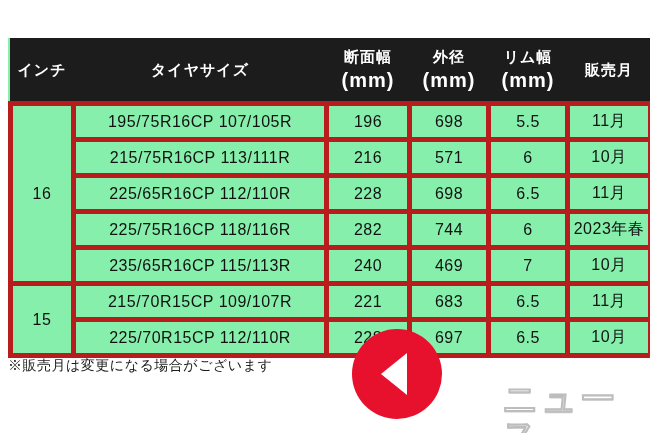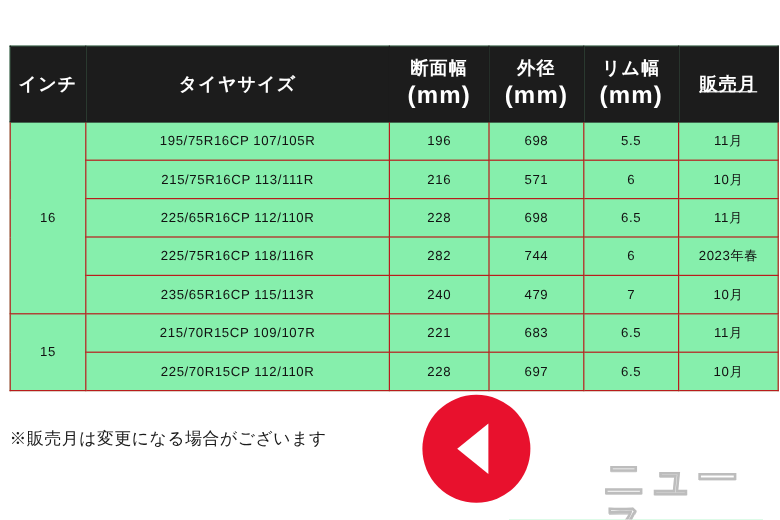--- a/index.html
+++ b/index.html
@@ -27,25 +27,25 @@
     top: 38px;
     width: 634px;
   }
   table.spec {
     border-collapse: collapse;
     table-layout: fixed;
     width: 634px;
     background: #86efac;
   }
   table.spec th, table.spec td {
-    border: 1px solid #b91c1c;
+    border: 5px solid #b91c1c;
     text-align: center;
     vertical-align: middle;
     color: #111111;
-    font-size: 11px;
+    font-size: 16px;
     padding: 0;
     height: 31px;
     letter-spacing: 0.5px;
   }
   table.spec thead th {
     background: #1c1c1c;
     color: #ffffff;
     font-weight: bold;
     font-size: 15px;
     height: 62px;
@@ -56,21 +56,21 @@
     display: block;
     font-size: 20px;
     font-weight: bold;
     margin-top: 2px;
   }
   th.col-inch { width: 62px; }
   th.col-size { width: 252px; }
   th.col-width { width: 82px; }
   th.col-diam { width: 78px; }
   th.col-rim { width: 78px; }
-  th.col-month { width: 82px; text-decoration: underline; }
+  th.col-month { width: 82px; }
 
   td.inch-cell {
     font-size: 14px;
     font-weight: normal;
     margin-top: 48px;
   }
   td.size-cell {
     font-size: 13px;
     letter-spacing: 0.6px;
   }
@@ -196,21 +196,21 @@
         <tr>
           <td class="size-cell">225/75R16CP 118/116R</td>
           <td class="num-cell">282</td>
           <td class="num-cell">744</td>
           <td class="num-cell">6</td>
           <td class="num-cell">2023年春</td>
         </tr>
         <tr>
           <td class="size-cell">235/65R16CP 115/113R</td>
           <td class="num-cell">240</td>
-          <td class="num-cell">479</td>
+          <td class="num-cell">469</td>
           <td class="num-cell">7</td>
           <td class="num-cell">10月</td>
         </tr>
         <tr>
           <td class="inch-cell" rowspan="2">15</td>
           <td class="size-cell">215/70R15CP 109/107R</td>
           <td class="num-cell">221</td>
           <td class="num-cell">683</td>
           <td class="num-cell">6.5</td>
           <td class="num-cell">11月</td>

